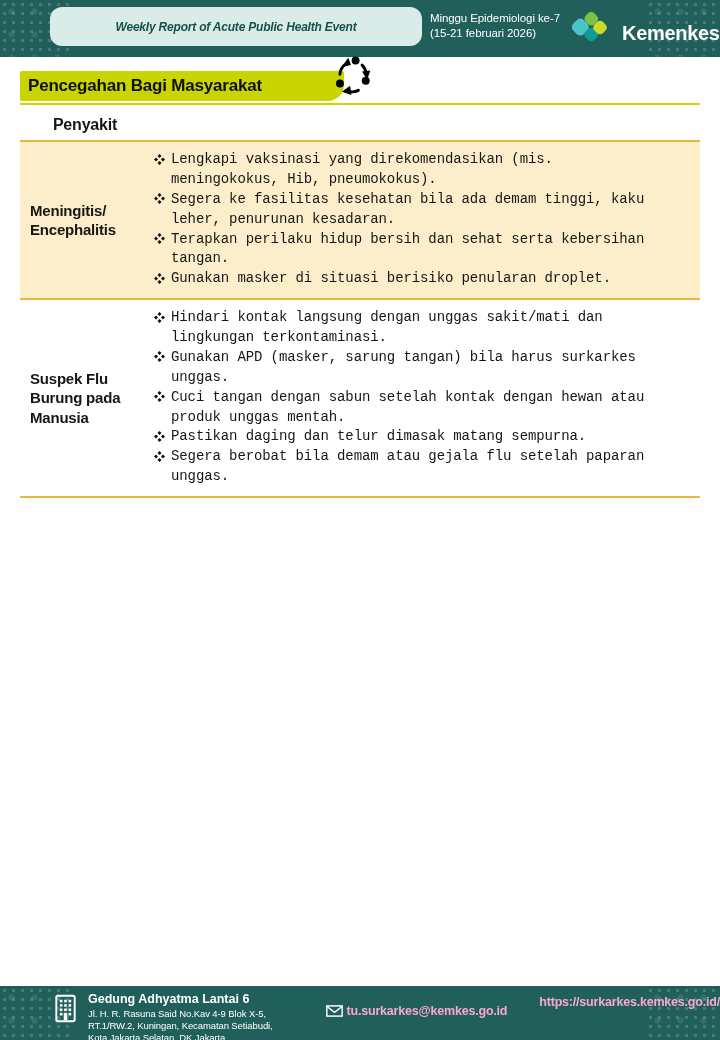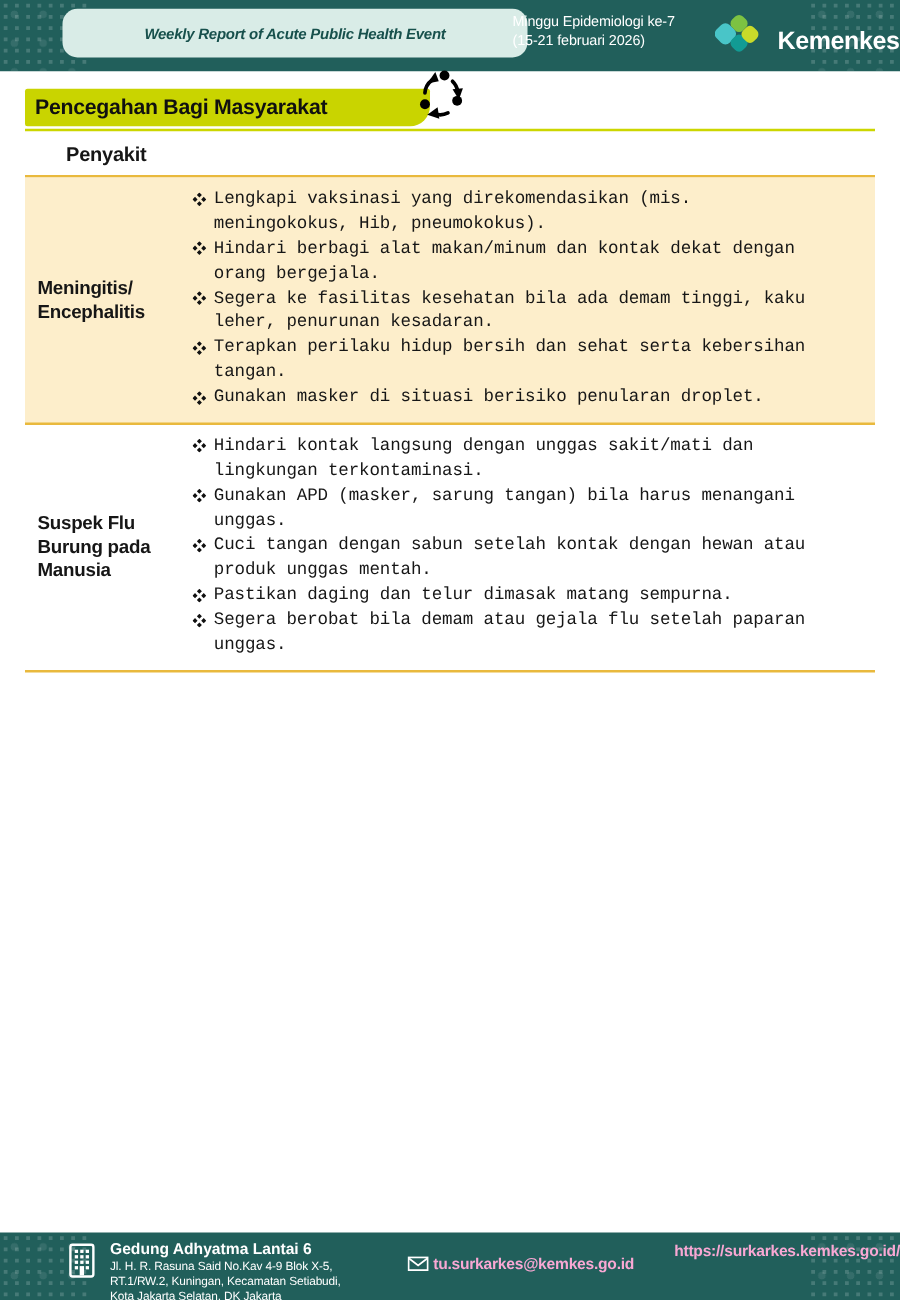--- a/index.html
+++ b/index.html
@@ -25,21 +25,21 @@
   .title-pill {
     position:absolute; left:50px; top:7px; width:372px; height:39px;
     background:#d9ece7; border-radius:12px;
     display:flex; align-items:center; justify-content:center;
   }
   .title-pill span {
     font-size:12px; font-weight:bold; font-style:italic; color:#17504c;
     letter-spacing:-0.2px; white-space:nowrap;
   }
   .week-info {
-    position:absolute; left:410px; top:11px; color:#ffffff;
+    position:absolute; left:430px; top:11px; color:#ffffff;
     font-size:11.5px; line-height:1.32; letter-spacing:-0.1px;
   }
   .logo-group {
     position:absolute; left:572px; top:10px; display:flex; align-items:flex-end; gap:15px;
   }
   .logo-text { color:#ffffff; font-size:20px; font-weight:bold; letter-spacing:-0.3px; }
 
   
   .section-row { position:relative; margin:14px 20px 0 20px; height:30px; }
   .section-pill {
@@ -151,26 +151,20 @@
             <div class="action-item">
               <span class="bullet"><svg viewBox="0 0 12 12" width="11" height="11">
                   <path fill="#111" d="M6 0L8.2 2.2 6 4.4 3.8 2.2Z M6 7.6L8.2 9.8 6 12 3.8 9.8Z M0 6L2.2 3.8 4.4 6 2.2 8.2Z M7.6 6L9.8 3.8 12 6 9.8 8.2Z"></path>
                 </svg></span>
               <span>Lengkapi vaksinasi yang direkomendasikan (mis. meningokokus, Hib, pneumokokus).</span>
             </div>
             <div class="action-item">
               <span class="bullet"><svg viewBox="0 0 12 12" width="11" height="11">
                   <path fill="#111" d="M6 0L8.2 2.2 6 4.4 3.8 2.2Z M6 7.6L8.2 9.8 6 12 3.8 9.8Z M0 6L2.2 3.8 4.4 6 2.2 8.2Z M7.6 6L9.8 3.8 12 6 9.8 8.2Z"></path>
                 </svg></span>
-              <span>Hindari berbagi alat makan/minum dan kontak dekat dengan orang bergejala.</span>
-            </div>
-            <div class="action-item">
-              <span class="bullet"><svg viewBox="0 0 12 12" width="11" height="11">
-                  <path fill="#111" d="M6 0L8.2 2.2 6 4.4 3.8 2.2Z M6 7.6L8.2 9.8 6 12 3.8 9.8Z M0 6L2.2 3.8 4.4 6 2.2 8.2Z M7.6 6L9.8 3.8 12 6 9.8 8.2Z"></path>
-                </svg></span>
               <span>Segera ke fasilitas kesehatan bila ada demam tinggi, kaku leher, penurunan kesadaran.</span>
             </div>
             <div class="action-item">
               <span class="bullet"><svg viewBox="0 0 12 12" width="11" height="11">
                   <path fill="#111" d="M6 0L8.2 2.2 6 4.4 3.8 2.2Z M6 7.6L8.2 9.8 6 12 3.8 9.8Z M0 6L2.2 3.8 4.4 6 2.2 8.2Z M7.6 6L9.8 3.8 12 6 9.8 8.2Z"></path>
                 </svg></span>
               <span>Terapkan perilaku hidup bersih dan sehat serta kebersihan tangan.</span>
             </div>
             <div class="action-item">
               <span class="bullet"><svg viewBox="0 0 12 12" width="11" height="11">
@@ -192,21 +186,21 @@
             <div class="action-item">
               <span class="bullet"><svg viewBox="0 0 12 12" width="11" height="11">
                   <path fill="#111" d="M6 0L8.2 2.2 6 4.4 3.8 2.2Z M6 7.6L8.2 9.8 6 12 3.8 9.8Z M0 6L2.2 3.8 4.4 6 2.2 8.2Z M7.6 6L9.8 3.8 12 6 9.8 8.2Z"></path>
                 </svg></span>
               <span>Hindari kontak langsung dengan unggas sakit/mati dan lingkungan terkontaminasi.</span>
             </div>
             <div class="action-item">
               <span class="bullet"><svg viewBox="0 0 12 12" width="11" height="11">
                   <path fill="#111" d="M6 0L8.2 2.2 6 4.4 3.8 2.2Z M6 7.6L8.2 9.8 6 12 3.8 9.8Z M0 6L2.2 3.8 4.4 6 2.2 8.2Z M7.6 6L9.8 3.8 12 6 9.8 8.2Z"></path>
                 </svg></span>
-              <span>Gunakan APD (masker, sarung tangan) bila harus menangani unggas.</span>
+              <span>Gunakan APD (masker, sarung tangan) bila harus surkarkes unggas.</span>
             </div>
             <div class="action-item">
               <span class="bullet"><svg viewBox="0 0 12 12" width="11" height="11">
                   <path fill="#111" d="M6 0L8.2 2.2 6 4.4 3.8 2.2Z M6 7.6L8.2 9.8 6 12 3.8 9.8Z M0 6L2.2 3.8 4.4 6 2.2 8.2Z M7.6 6L9.8 3.8 12 6 9.8 8.2Z"></path>
                 </svg></span>
               <span>Cuci tangan dengan sabun setelah kontak dengan hewan atau produk unggas mentah.</span>
             </div>
             <div class="action-item">
               <span class="bullet"><svg viewBox="0 0 12 12" width="11" height="11">
                   <path fill="#111" d="M6 0L8.2 2.2 6 4.4 3.8 2.2Z M6 7.6L8.2 9.8 6 12 3.8 9.8Z M0 6L2.2 3.8 4.4 6 2.2 8.2Z M7.6 6L9.8 3.8 12 6 9.8 8.2Z"></path>

